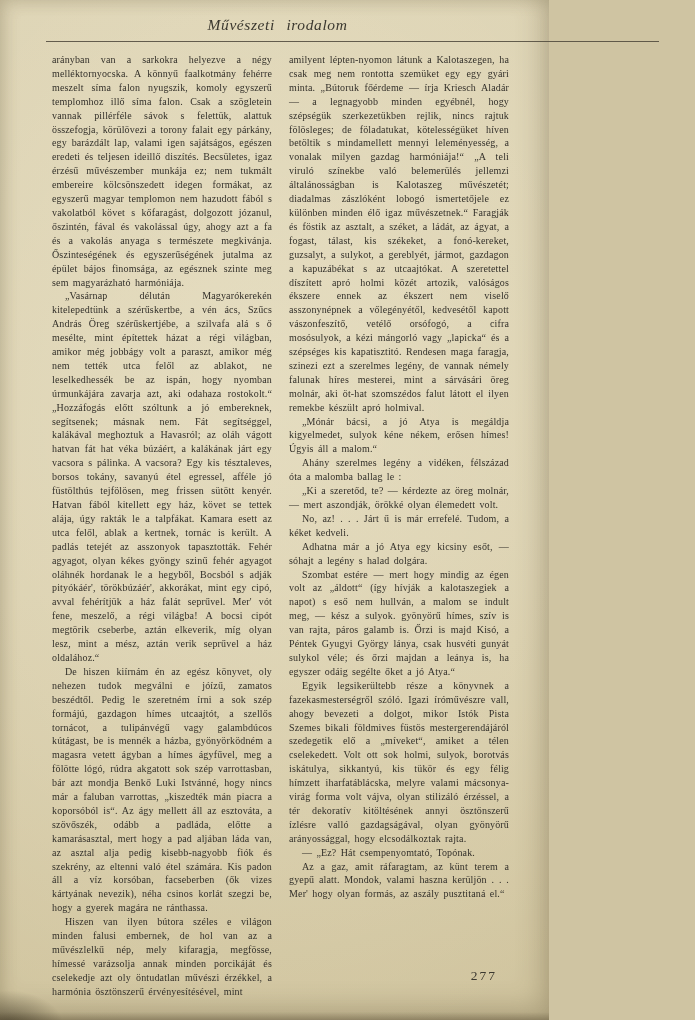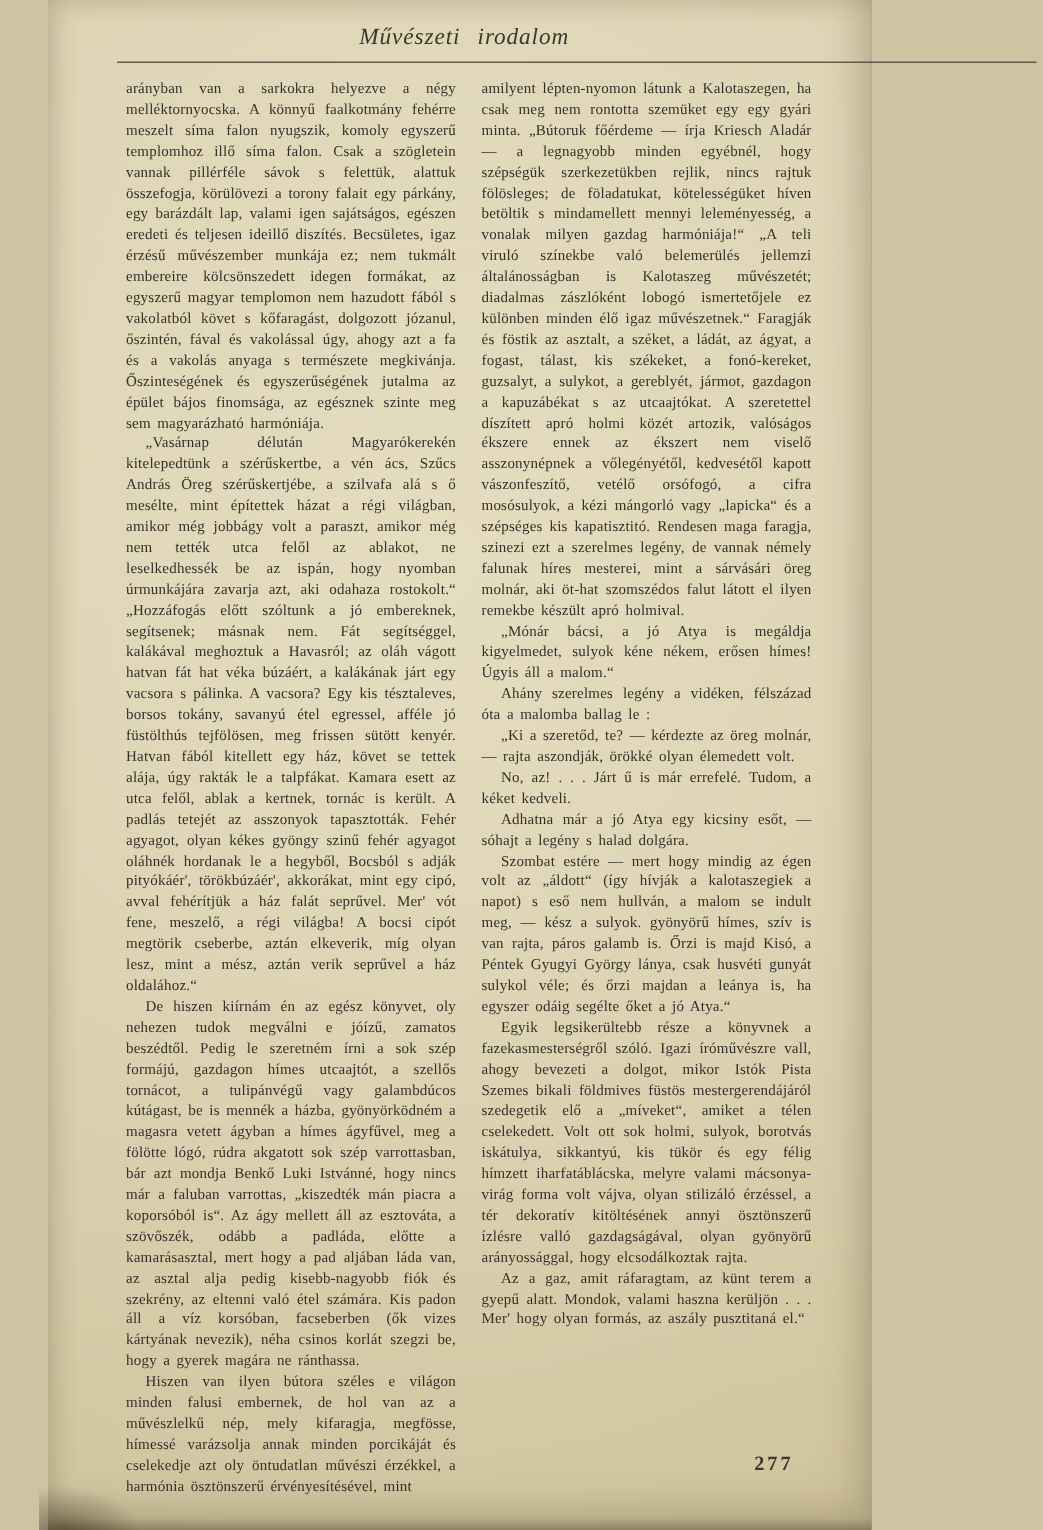--- a/index.html
+++ b/index.html
@@ -9,21 +9,20 @@
     background:#cfc4a2;
   }
   .page{
     position:relative;width:549px;height:1020px;box-sizing:border-box;
     padding:16px 40px 0 52px;
     background:
       radial-gradient(ellipse 130% 90% at 48% 38%, rgba(255,252,235,.30), rgba(0,0,0,0) 75%),
       linear-gradient(173deg,#dcd2b2 0%,#d9ceac 55%,#d0c49e 100%);
     box-shadow:inset -7px -12px 26px rgba(92,80,50,.30), inset 4px 3px 14px rgba(110,98,66,.18);
     color:#34312a;
-    margin-left:32px;
   }
   .corner-shadow{
     position:absolute;left:-6px;bottom:-10px;width:70px;height:40px;
     background:radial-gradient(ellipse at 20% 90%, rgba(40,34,20,.55), rgba(0,0,0,0) 70%);
     pointer-events:none;
   }
   .bottom-edge{
     position:absolute;left:0;bottom:0;width:100%;height:8px;
     background:linear-gradient(rgba(0,0,0,0), rgba(60,50,28,.28));
     pointer-events:none;
@@ -38,21 +37,21 @@
   .columns{ display:flex; gap:17px; margin-top:11px; }
   .col{
     width:293px; text-align:justify;
     font-size:10px; line-height:13.9px; word-spacing:1.6px; letter-spacing:.15px;
     color:#33302a;
   }
   .col p{ margin:0; }
   .col p.indent{ text-indent:13px; }
   .page-number{
     position:absolute; right:52px; top:968px;
-    font-size:13.5px; letter-spacing:2px; color:#3b382f;font-weight:bold;
+    font-size:13.5px; letter-spacing:2px; color:#3b382f;
   }
 </style>
 </head>
 <body>
 
 <div class="page">
   <div class="header">
     <span class="journal-title">Művészeti irodalom</span>
     <hr class="rule">
   </div>
@@ -61,25 +60,26 @@
     <div class="col">
         <p>arányban van a sarkokra helyezve a négy melléktornyocska. A könnyű faalkotmány fehérre meszelt síma falon nyugszik, komoly egyszerű templomhoz illő síma falon. Csak a szögletein vannak pillérféle sávok s felettük, alattuk összefogja, körülövezi a torony falait egy párkány, egy barázdált lap, valami igen sajátságos, egészen eredeti és teljesen ideillő diszítés. Becsületes, igaz érzésű művészember munkája ez; nem tukmált embereire kölcsönszedett idegen formákat, az egyszerű magyar templomon nem hazudott fából s vakolatból követ s kőfaragást, dolgozott józanul, őszintén, fával és vakolással úgy, ahogy azt a fa és a vakolás anyaga s természete megkivánja. Őszinteségének és egyszerűségének jutalma az épület bájos finomsága, az egésznek szinte meg sem magyarázható harmóniája.</p>
         <p class="indent">„Vasárnap délután Magyarókerekén kitelepedtünk a szérűskertbe, a vén ács, Szűcs András Öreg szérűskertjébe, a szilvafa alá s ő mesélte, mint építettek házat a régi világban, amikor még jobbágy volt a paraszt, amikor még nem tették utca felől az ablakot, ne leselkedhessék be az ispán, hogy nyomban úrmunkájára zavarja azt, aki odahaza rostokolt.“ „Hozzáfogás előtt szóltunk a jó embereknek, segítsenek; másnak nem. Fát segítséggel, kalákával meghoztuk a Havasról; az oláh vágott hatvan fát hat véka búzáért, a kalákának járt egy vacsora s pálinka. A vacsora? Egy kis tésztaleves, borsos tokány, savanyú étel egressel, afféle jó füstölthús tejfölösen, meg frissen sütött kenyér. Hatvan fából kitellett egy ház, követ se tettek alája, úgy rakták le a talpfákat. Kamara esett az utca felől, ablak a kertnek, tornác is került. A padlás tetejét az asszonyok tapasztották. Fehér agyagot, olyan kékes gyöngy szinű fehér agyagot oláhnék hordanak le a hegyből, Bocsból s adják pityókáér', törökbúzáér', akkorákat, mint egy cipó, avval fehérítjük a ház falát seprűvel. Mer' vót fene, meszelő, a régi világba! A bocsi cipót megtörik cseberbe, aztán elkeverik, míg olyan lesz, mint a mész, aztán verik seprűvel a ház oldalához.“</p>
         <p class="indent">De hiszen kiírnám én az egész könyvet, oly nehezen tudok megválni e jóízű, zamatos beszédtől. Pedig le szeretném írni a sok szép formájú, gazdagon hímes utcaajtót, a szellős tornácot, a tulipánvégű vagy galambdúcos kútágast, be is mennék a házba, gyönyörködném a magasra vetett ágyban a hímes ágyfűvel, meg a fölötte lógó, rúdra akgatott sok szép varrottasban, bár azt mondja Benkő Luki Istvánné, hogy nincs már a faluban varrottas, „kiszedték mán piacra a koporsóból is“. Az ágy mellett áll az esztováta, a szövőszék, odább a padláda, előtte a kamarásasztal, mert hogy a pad aljában láda van, az asztal alja pedig kisebb-nagyobb fiók és szekrény, az eltenni való étel számára. Kis padon áll a víz korsóban, facseberben (ők vizes kártyának nevezik), néha csinos korlát szegzi be, hogy a gyerek magára ne ránthassa.</p>
         <p class="indent">Hiszen van ilyen bútora széles e világon minden falusi embernek, de hol van az a művészlelkű nép, mely kifaragja, megfösse, hímessé varázsolja annak minden porcikáját és cselekedje azt oly öntudatlan művészi érzékkel, a harmónia ösztönszerű érvényesítésével, mint</p>
       </div>
     <div class="col">
         <p>amilyent lépten-nyomon látunk a Kalotaszegen, ha csak meg nem rontotta szemüket egy egy gyári minta. „Bútoruk főérdeme — írja Kriesch Aladár — a legnagyobb minden egyébnél, hogy szépségük szerkezetükben rejlik, nincs rajtuk fölösleges; de föladatukat, kötelességüket híven betöltik s mindamellett mennyi leleményesség, a vonalak milyen gazdag harmóniája!“ „A teli viruló színekbe való belemerülés jellemzi általánosságban is Kalotaszeg művészetét; diadalmas zászlóként lobogó ismertetőjele ez különben minden élő igaz művészetnek.“ Faragják és föstik az asztalt, a széket, a ládát, az ágyat, a fogast, tálast, kis székeket, a fonó-kereket, guzsalyt, a sulykot, a gereblyét, jármot, gazdagon a kapuzábékat s az utcaajtókat. A szeretettel díszített apró holmi közét artozik, valóságos ékszere ennek az ékszert nem viselő asszonynépnek a vőlegényétől, kedvesétől kapott vászonfeszítő, vetélő orsófogó, a cifra mosósulyok, a kézi mángorló vagy „lapicka“ és a szépséges kis kapatisztitó. Rendesen maga faragja, szinezi ezt a szerelmes legény, de vannak némely falunak híres mesterei, mint a sárvásári öreg molnár, aki öt-hat szomszédos falut látott el ilyen remekbe készült apró holmival.</p>
         <p class="indent">„Mónár bácsi, a jó Atya is megáldja kigyelmedet, sulyok kéne nékem, erősen hímes! Úgyis áll a malom.“</p>
         <p class="indent">Ahány szerelmes legény a vidéken, félszázad óta a malomba ballag le :</p>
-        <p class="indent">„Ki a szeretőd, te? — kérdezte az öreg molnár, — rajta aszondják, örökké olyan élemedett volt.</p>
+        <p class="indent">„Ki a szeretőd, te? — kérdezte az öreg molnár, — mert aszondják, örökké olyan élemedett volt.</p>
         <p class="indent">No, az! . . . Járt ű is már errefelé. Tudom, a kéket kedveli.</p>
         <p class="indent">Adhatna már a jó Atya egy kicsiny esőt, — sóhajt a legény s halad dolgára.</p>
         <p class="indent">Szombat estére — mert hogy mindig az égen volt az „áldott“ (így hívják a kalotaszegiek a napot) s eső nem hullván, a malom se indult meg, — kész a sulyok. gyönyörű hímes, szív is van rajta, páros galamb is. Őrzi is majd Kisó, a Péntek Gyugyi György lánya, csak husvéti gunyát sulykol véle; és őrzi majdan a leánya is, ha egyszer odáig segélte őket a jó Atya.“</p>
         <p class="indent">Egyik legsikerültebb része a könyvnek a fazekasmesterségről szóló. Igazi íróművészre vall, ahogy bevezeti a dolgot, mikor Istók Pista Szemes bikali földmives füstös mestergerendájáról szedegetik elő a „míveket“, amiket a télen cselekedett. Volt ott sok holmi, sulyok, borotvás iskátulya, sikkantyú, kis tükör és egy félig hímzett iharfatáblácska, melyre valami mácsonya-virág forma volt vájva, olyan stilizáló érzéssel, a tér dekoratív kitöltésének annyi ösztönszerű ízlésre valló gazdagságával, olyan gyönyörű arányossággal, hogy elcsodálkoztak rajta.</p>
+        <p class="indent">— „Ez? Hát csempenyomtató, Topónak.</p>
         <p class="indent">Az a gaz, amit ráfaragtam, az künt terem a gyepű alatt. Mondok, valami haszna kerüljön . . . Mer' hogy olyan formás, az aszály pusztitaná el.“</p>
       </div>
   </div>
 
   <div class="page-number">277</div>
 
   <div class="corner-shadow"></div>
   <div class="bottom-edge"></div>
 </div>
 

